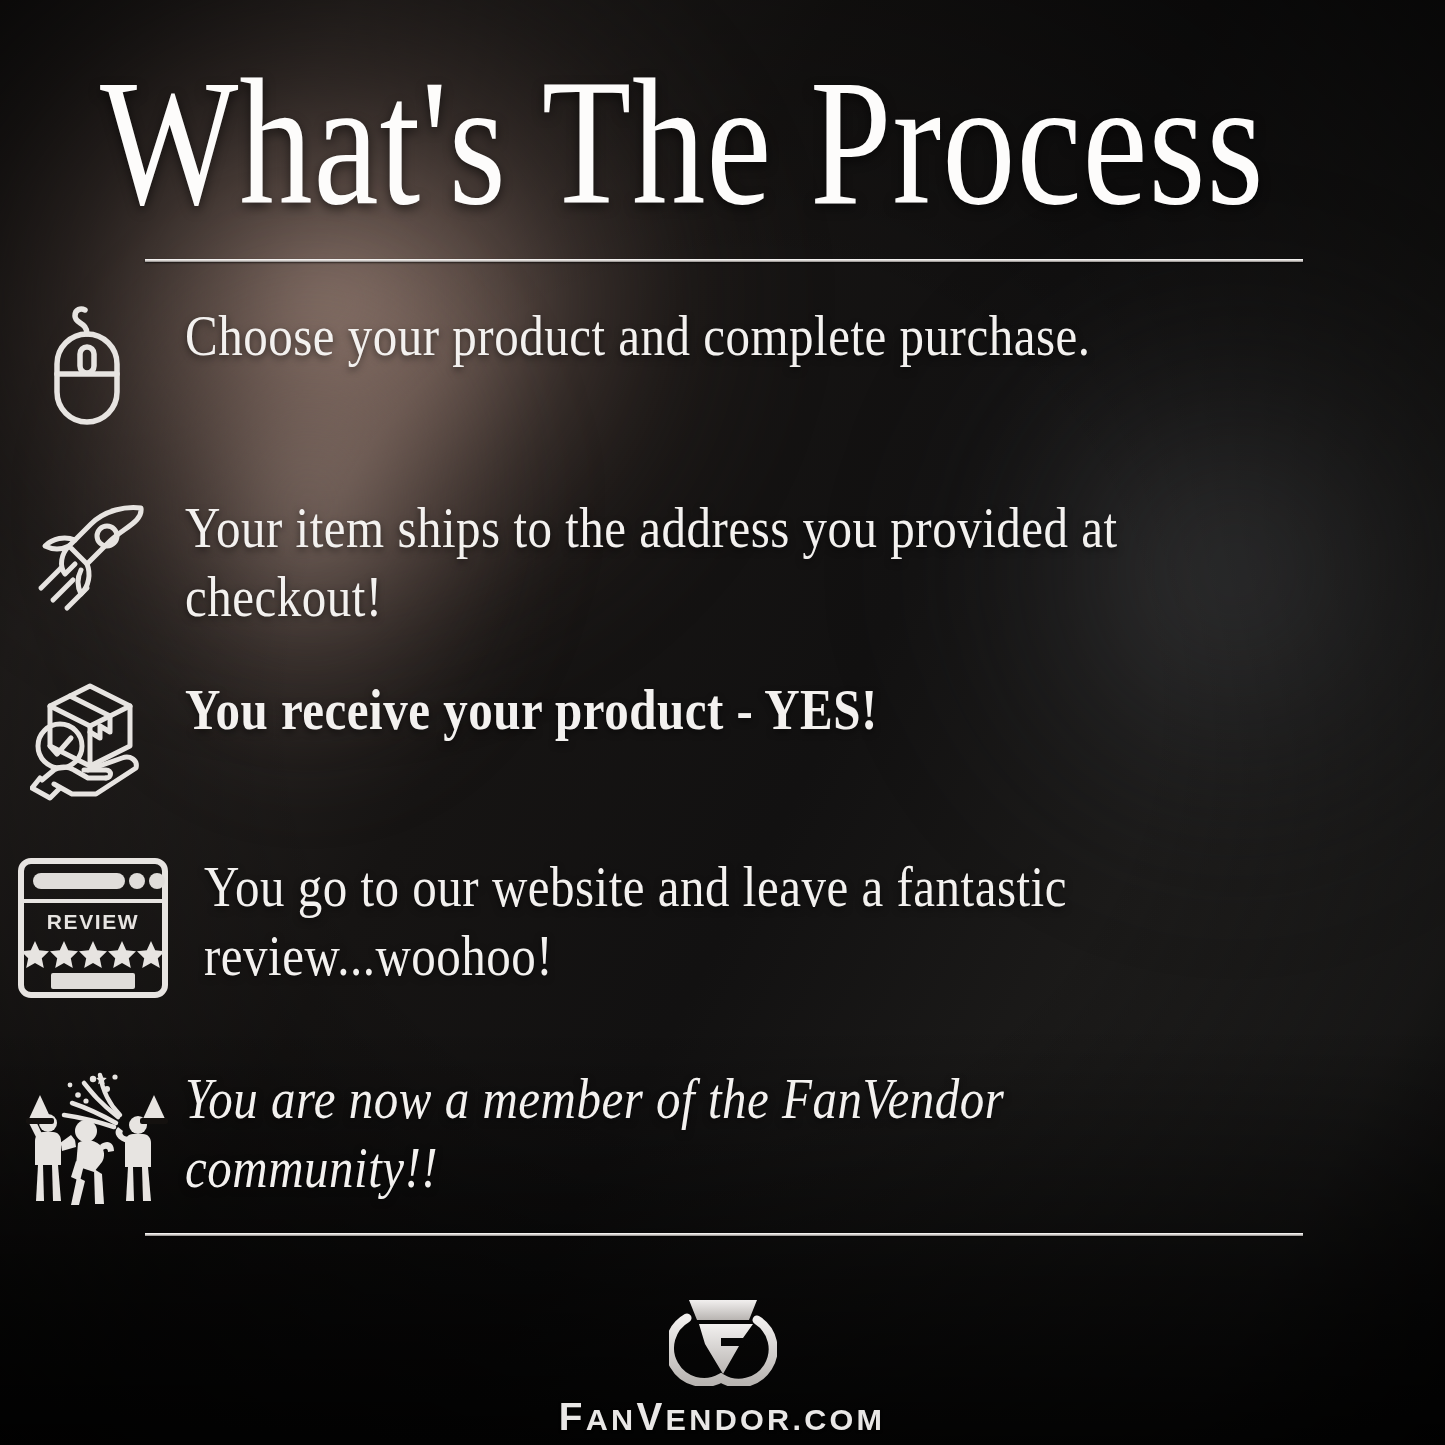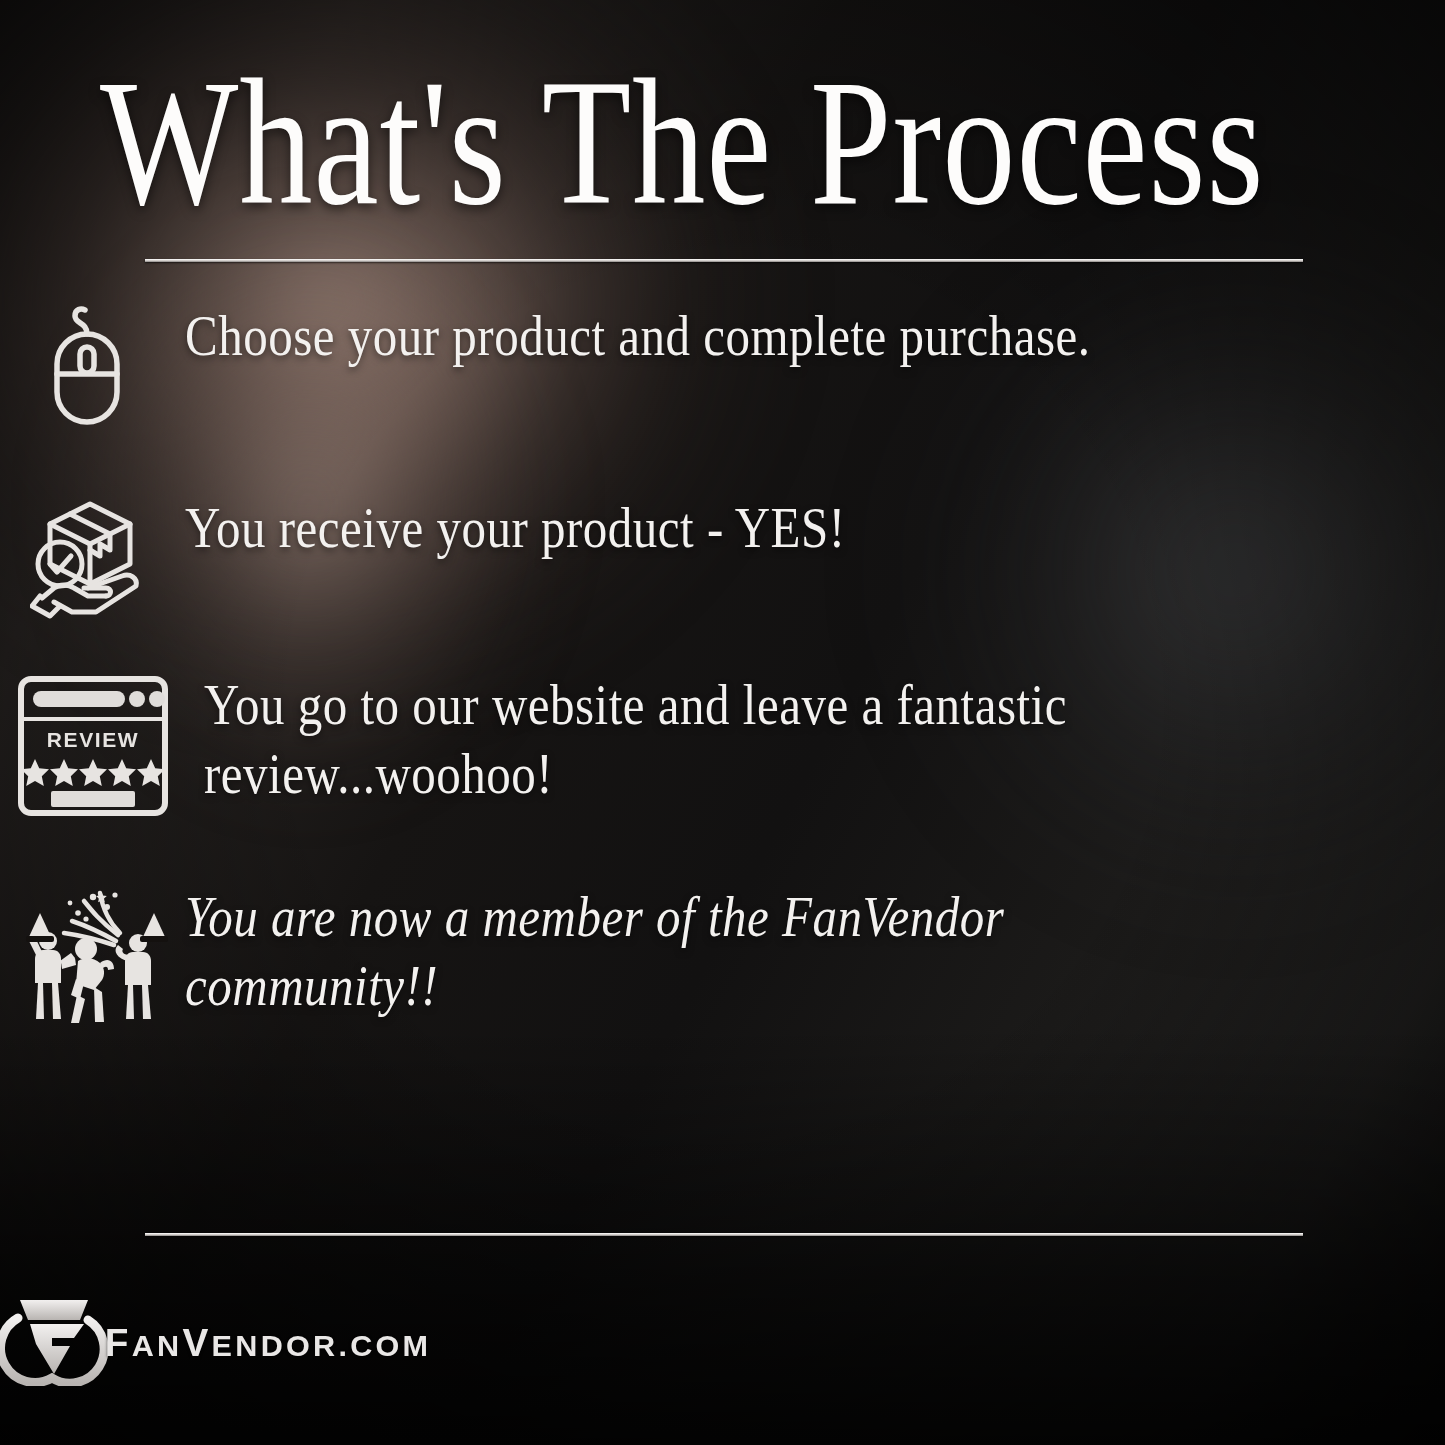--- a/index.html
+++ b/index.html
@@ -131,31 +131,33 @@
     max-width: 1060px;
     transform: scaleY(1.18);
     transform-origin: left top;
     text-shadow: 0 2px 7px rgba(0,0,0,0.5);
     padding-top: 2px;
   }
 
   
   .step-1 { height: 170px; }
   .step-2 { height: 160px; }
-  .step-3 { height: 155px; }
+  .step-3 { height: 155px; font-weight: bold; }
   .step-4 { height: 190px; gap: 19px; }
   .step-5 { height: 160px; font-style: italic; }
 
   
   .footer {
     position: absolute;
     left: 0; right: 0;
     top: 1290px;
     display: flex;
+    flex-direction: column;
     align-items: center;
+    justify-content: center;
   }
   .logo-mark { margin-bottom: 6px; }
   .logo-text {
     color: #e9e7e6;
     font-family: "Liberation Sans", sans-serif;
     font-size: 30px;
     font-weight: 700;
     letter-spacing: 3.2px;
     text-transform: uppercase;
     transform: scaleX(1.02);
@@ -188,20 +190,35 @@
           <svg width="104" height="122" viewBox="0 0 104 122" fill="none" stroke="#e7e4e1" stroke-width="5.5" stroke-linecap="round" stroke-linejoin="round">
             <path d="M46 28 C46 16 34 18 34 10 C34 3 40 2 44 4"></path>
             <rect x="16" y="28" width="60" height="88" rx="30"></rect>
             <path d="M16 68 H76"></path>
             <rect x="39" y="41" width="14" height="26" rx="7"></rect>
           </svg>
         </div>
         <div class="step-text">Choose your product and complete purchase.</div>
       </div>
 
+      <div class="step step-2">
+        <div class="step-icon">
+          <svg width="124" height="120" viewBox="0 0 124 120" fill="none" stroke="#e7e4e1" stroke-width="5" stroke-linecap="round" stroke-linejoin="round">
+            <path d="M110 10 C95 8 74 12 60 26 L44 42 L38 48 L56 66 L62 60 L78 44 C92 30 112 24 110 10 Z"></path>
+            <circle cx="76" cy="38" r="10"></circle>
+            <path d="M44 42 C34 38 22 40 14 48 C22 52 30 52 38 48"></path>
+            <path d="M56 66 C60 76 58 88 50 96 C46 88 46 80 50 72"></path>
+            <path d="M38 48 C30 56 28 68 34 76 L44 66"></path>
+            <path d="M30 70 L10 90"></path>
+            <path d="M42 82 L22 102"></path>
+            <path d="M56 90 L36 110"></path>
+          </svg>
+        </div>
+        <div class="step-text">Your item ships to the address you provided at checkout!</div>
+      </div>
 
       <div class="step step-3">
         <div class="step-icon">
           <svg width="126" height="122" viewBox="0 0 126 122" fill="none" stroke="#e7e4e1" stroke-width="5" stroke-linecap="round" stroke-linejoin="round">
             <path d="M60 6 L100 26 L100 66 L60 86 L20 66 L20 26 Z"></path>
             <path d="M20 26 L60 46 L100 26"></path>
             <path d="M60 46 L60 86"></path>
             <path d="M40 16 L80 36 L80 52 L70 46 L70 58 L60 52"></path>
             <circle cx="30" cy="66" r="22"></circle>
             <path d="M20 66 L27 74 L41 58"></path>

